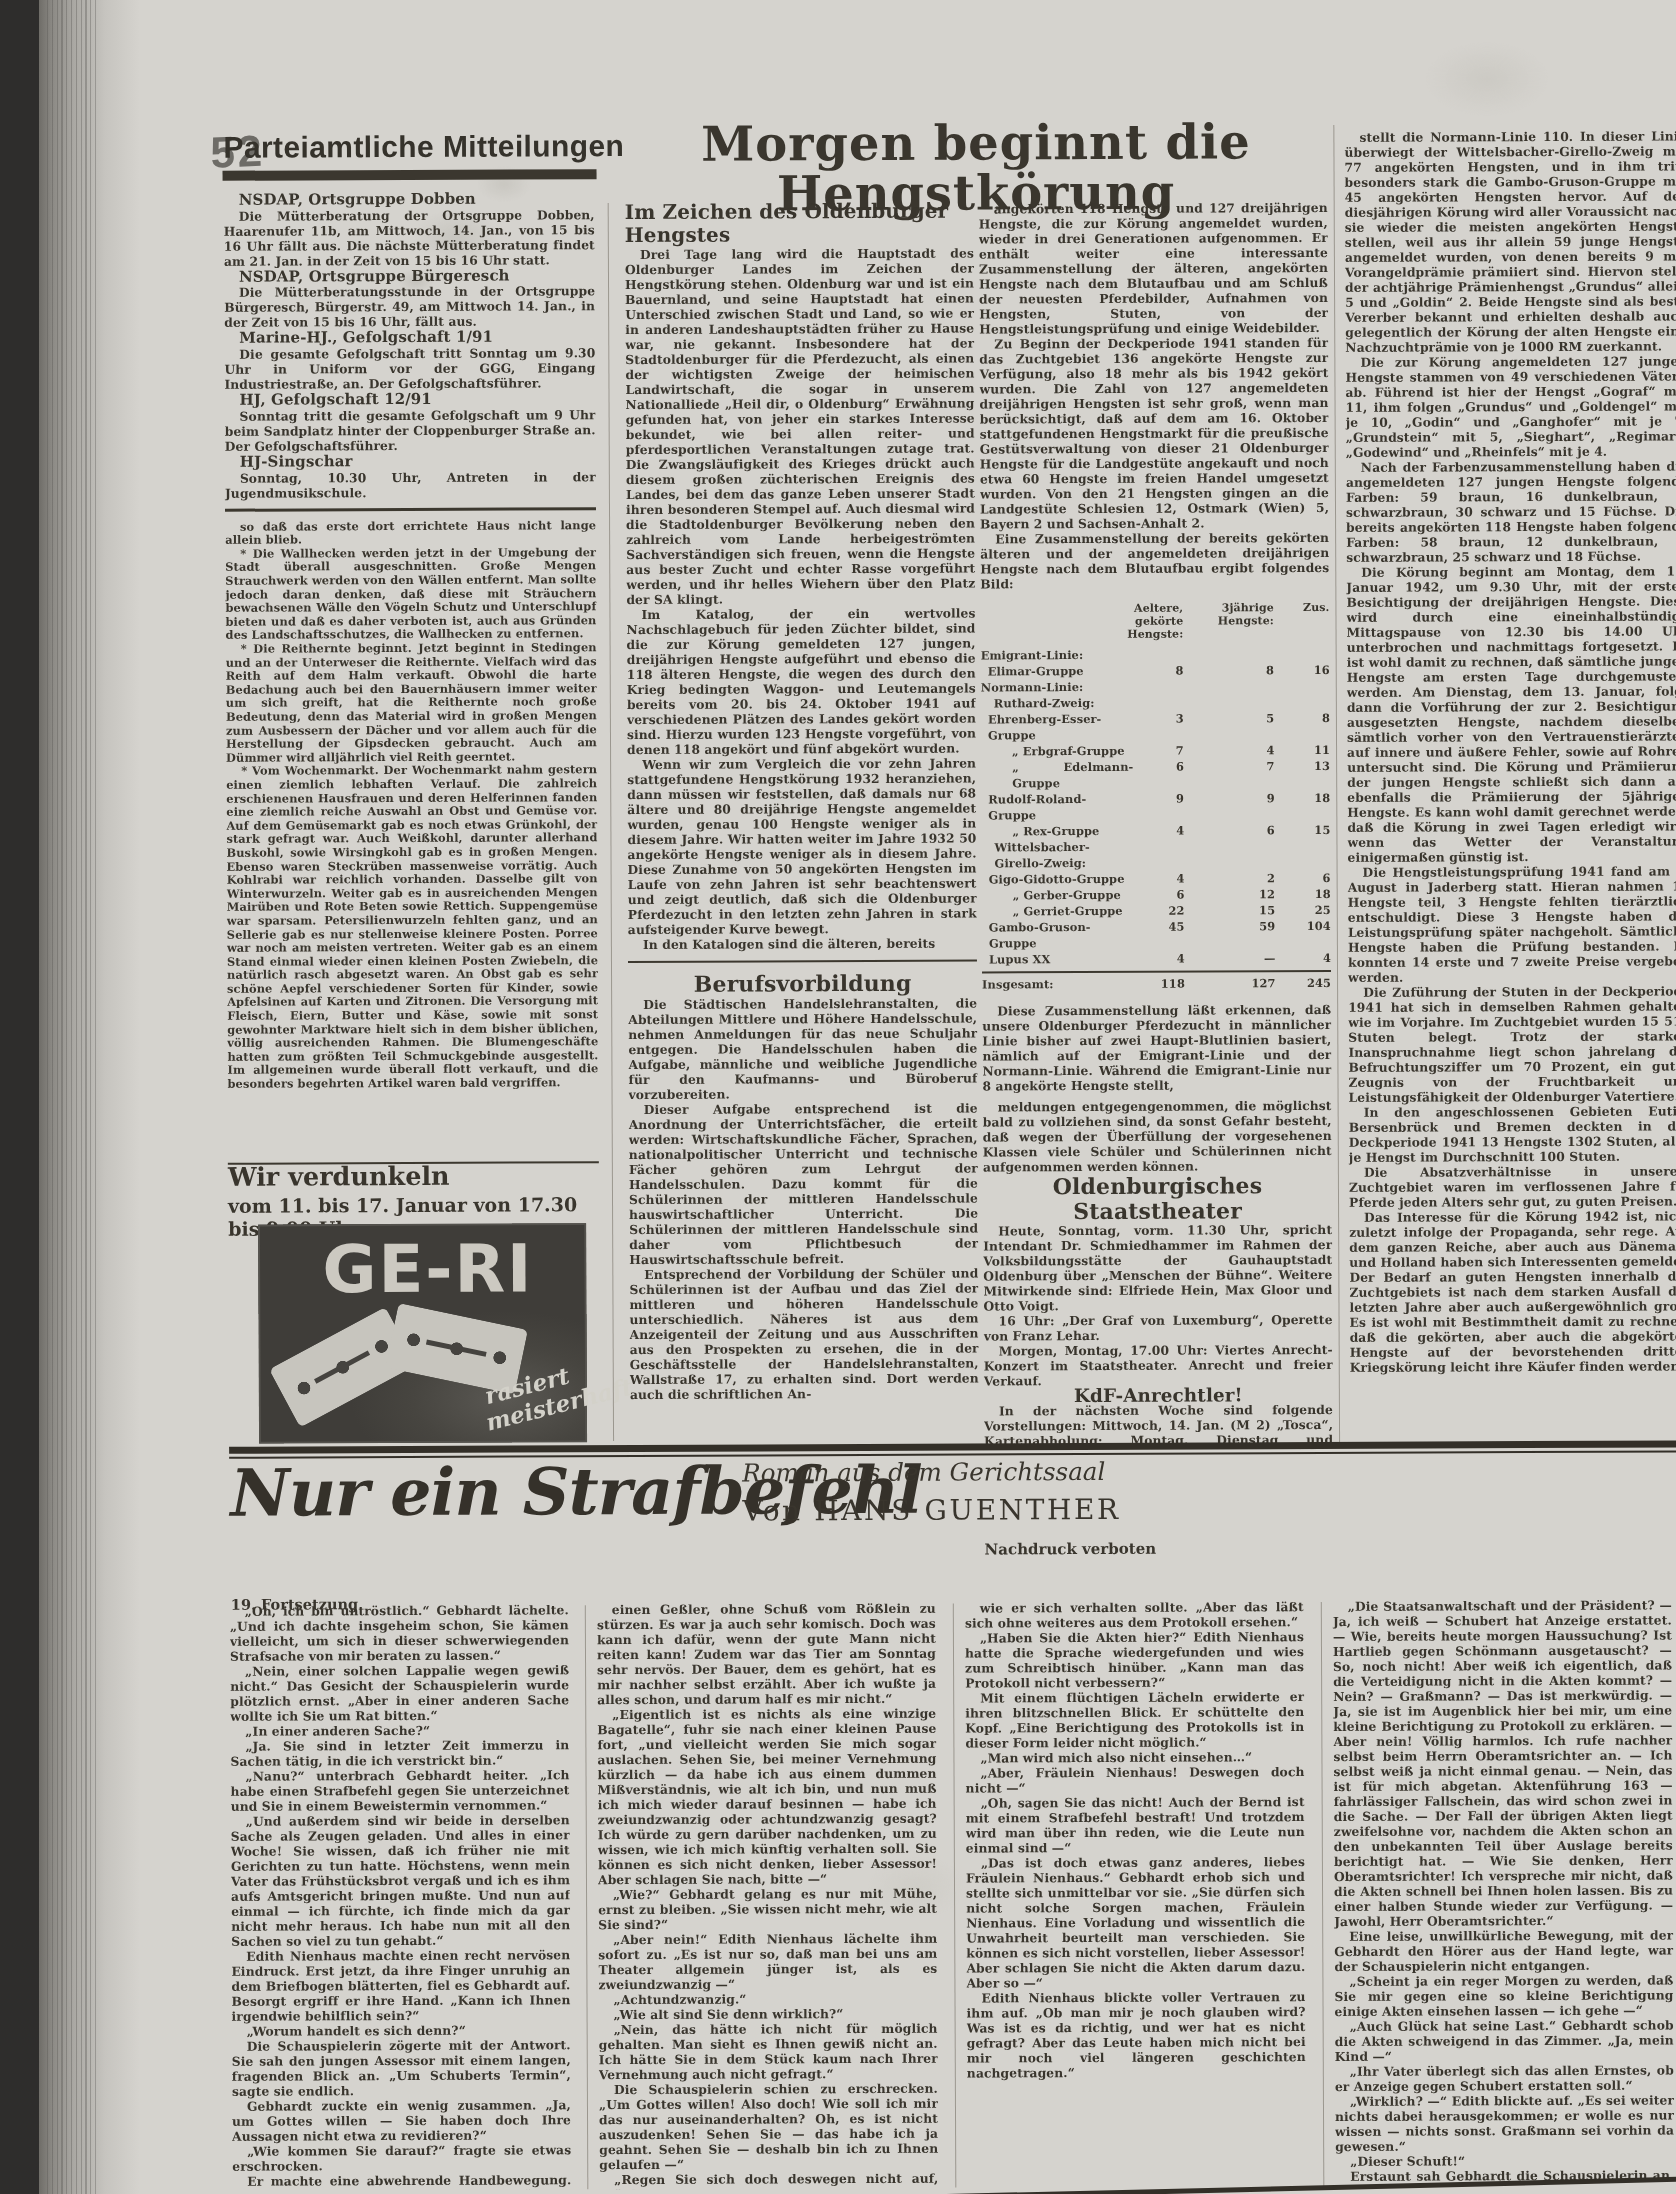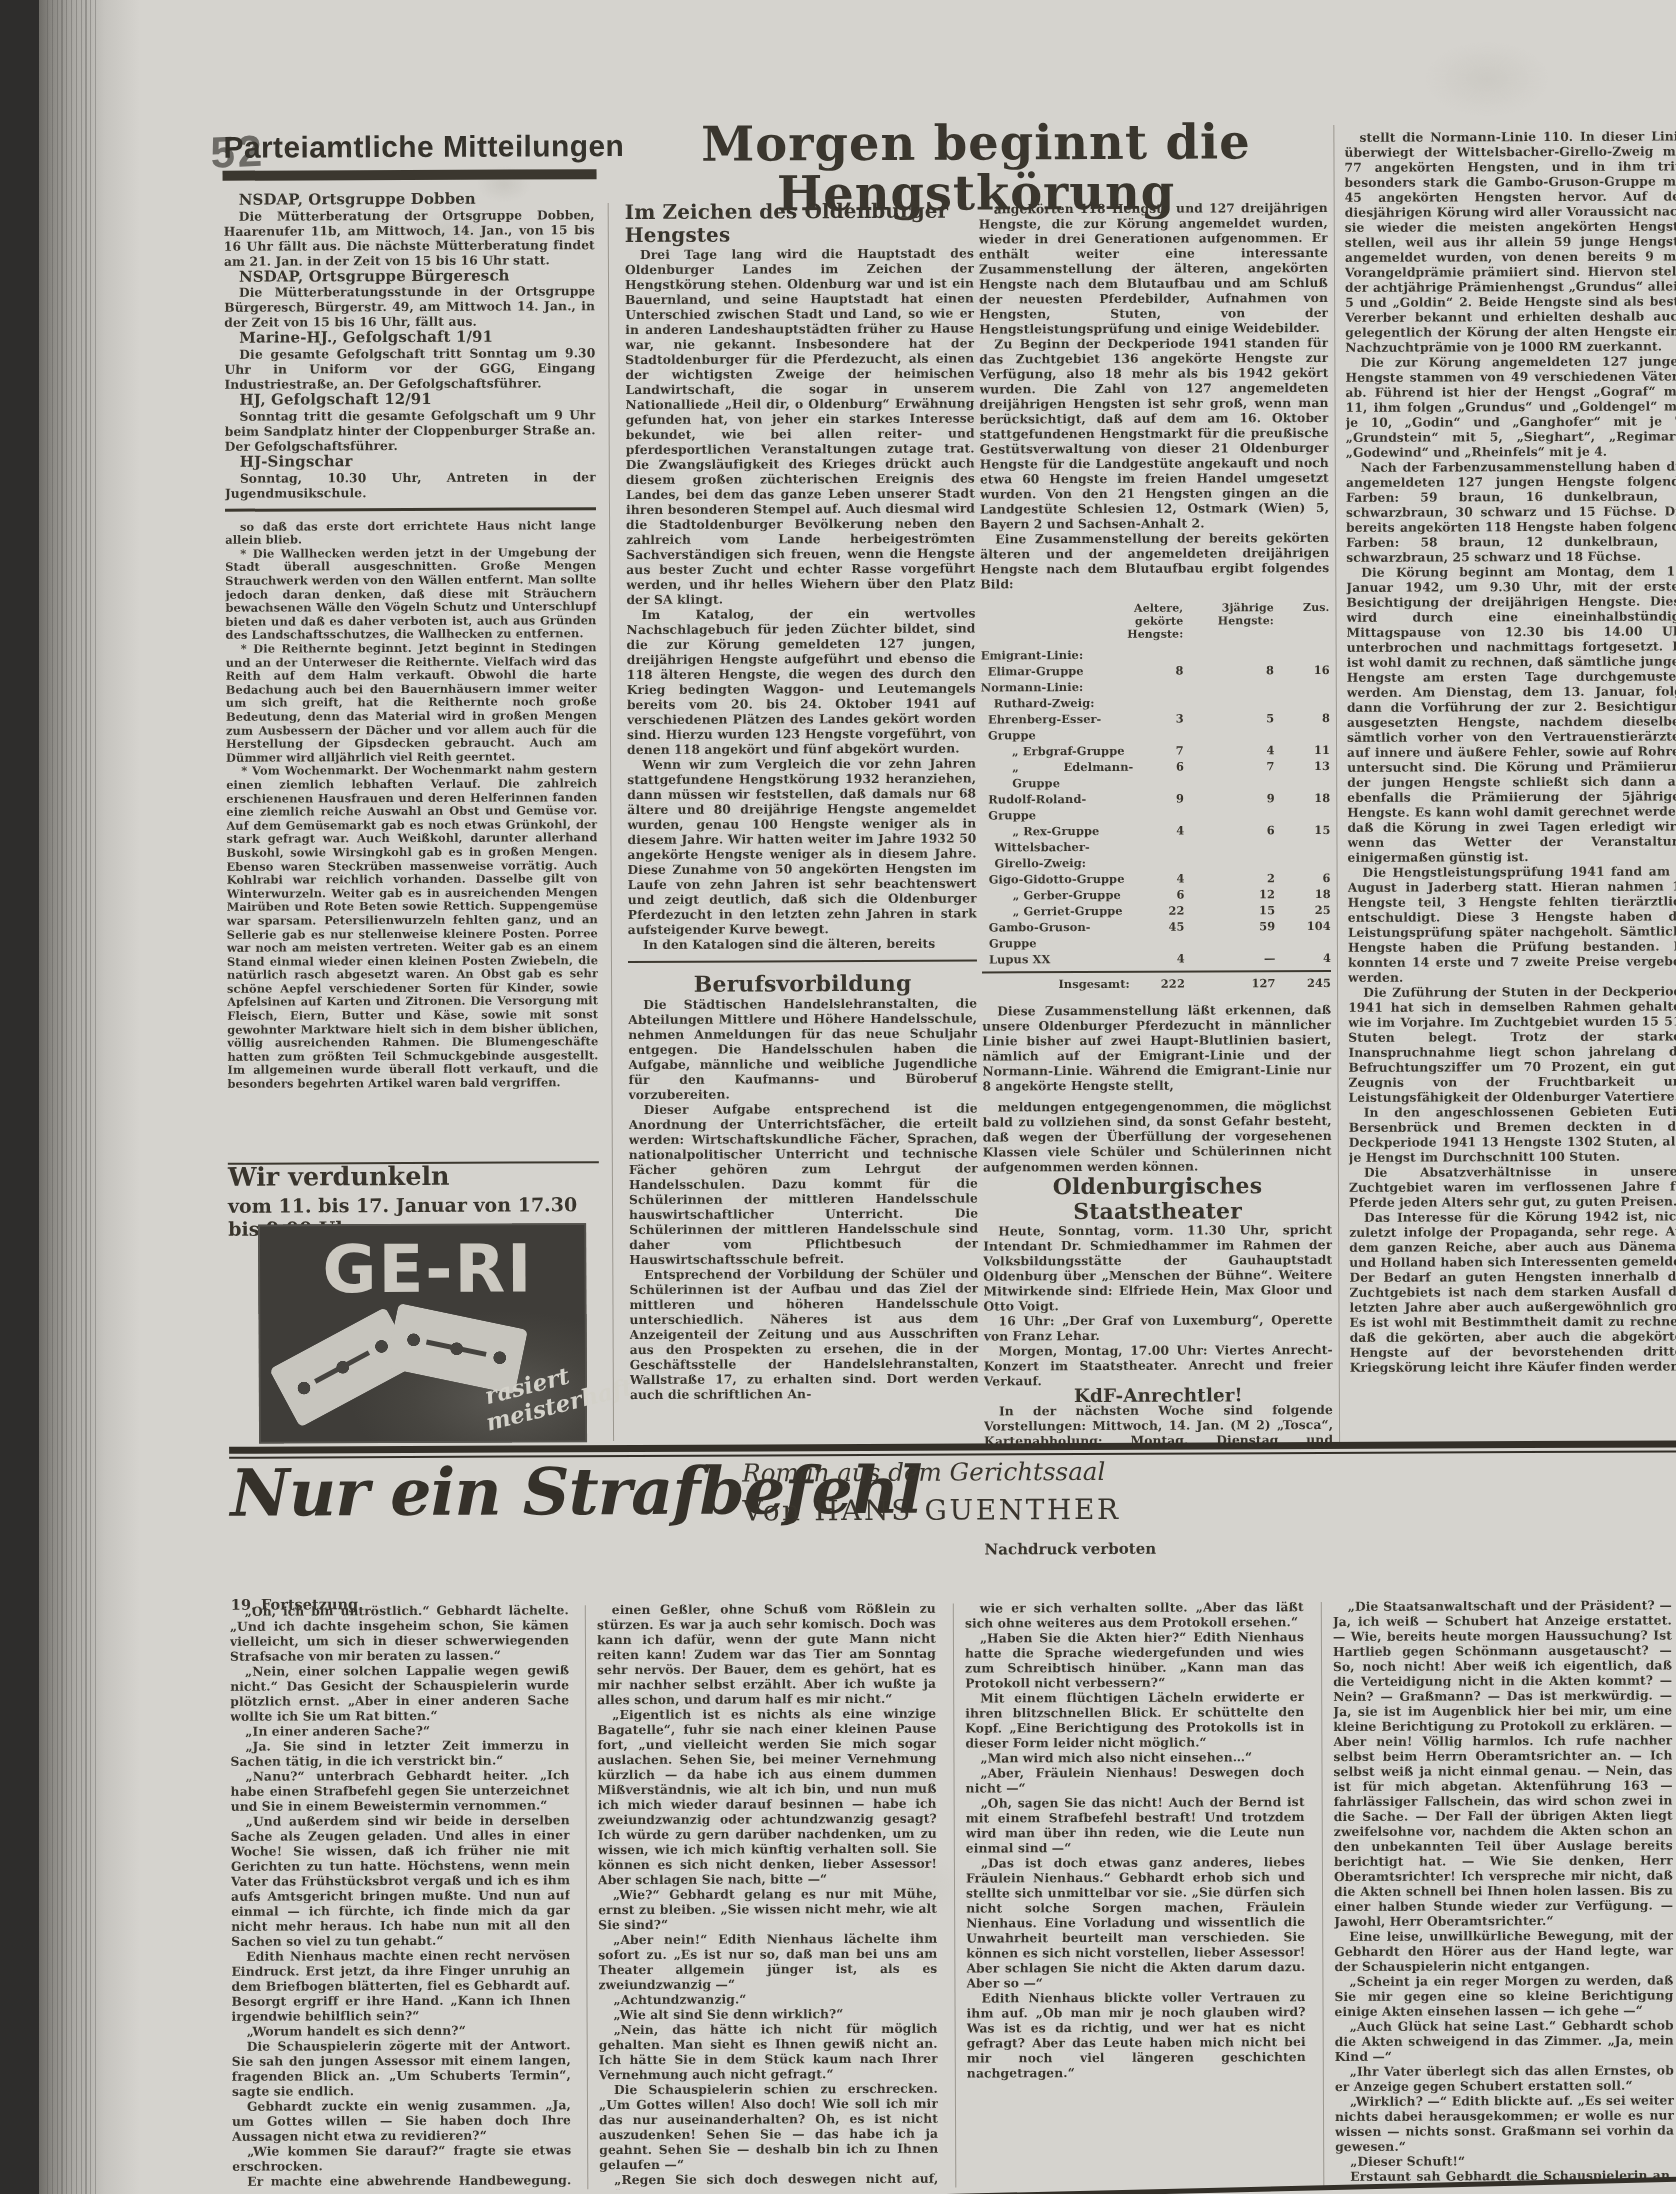--- a/index.html
+++ b/index.html
@@ -38,21 +38,21 @@
   .htable{margin:10.5px 0;font:bold 11.4px/16px "DejaVu Serif",serif;}
   .thead{display:grid;grid-template-columns:1fr 75px 88px 53px;column-gap:2.6px;text-align:right;font-size:11px;line-height:13px;margin-bottom:6.1px;}
   .thead span{white-space:pre-line;}
   .trow{display:grid;grid-template-columns:1fr 48px 88px 53px;column-gap:2.6px;}
   .trow .num{text-align:right;}
   .t-group{font-weight:bold;}
   .t-sub{padding-left:13px;font-weight:bold;}
   .t-row{padding-left:7px;}
   .t-row2{padding-left:31px;}
   .t-total{margin-top:4.4px;padding-top:3.5px;border-top:2.2px double #3c382f;}
-  .t-total .lbl{text-align:right;padding-right:4.4px;}
+  .t-total .lbl{padding-right:4.4px;}
   
   .verd-head{font:bold 25.5px/1 "DejaVu Serif",serif;margin:0;}
   .verd-line{font:bold 19px/1.2 "DejaVu Serif",serif;margin:4.4px 0 0;}
   .geri{position:absolute;left:219px;top:1222px;width:328px;height:219px;background:
     radial-gradient(154px 88px at 75% 80%,#5a5853 0,#474540 60%,#3f3d39 100%);box-shadow:0 0 0 1.8px #54524d inset;}
   .geri-brand{position:absolute;left:64px;top:13px;font:bold 66px/1 "DejaVu Sans",sans-serif;letter-spacing:1.8px;color:#ccc9c1;}
   .blade{position:absolute;width:132px;height:66px;background:#c7c5be;border-radius:6.1px;
     background-image:radial-gradient(9.7px 9.7px at 22px 33px,#45433f 0 6.1px,transparent 6.6px),
       radial-gradient(9.7px 9.7px at 66px 33px,#45433f 0 6.1px,transparent 6.6px),
       radial-gradient(9.7px 9.7px at 110px 33px,#45433f 0 6.1px,transparent 6.6px),
@@ -244,21 +244,21 @@
             <span class="num">104</span>
           </div>
           <div class="trow t-row">
             <span class="lbl">Lupus XX</span>
             <span class="num">4</span>
             <span class="num">—</span>
             <span class="num">4</span>
           </div>
           <div class="trow t-total">
             <span class="lbl">Insgesamt:</span>
-            <span class="num">222</span>
+            <span class="num">118</span>
             <span class="num">127</span>
             <span class="num">245</span>
           </div>
         </div>
       <div>
           <p>Diese Zusammenstellung läßt erkennen, daß unsere Oldenburger Pferdezucht in männlicher Linie bisher auf zwei Haupt-Blutlinien basiert, nämlich auf der Emigrant-Linie und der Normann-Linie. Während die Emigrant-Linie nur 8 angekörte Hengste stellt,</p>
         </div>
       <p style="margin-top:6.1px;">meldungen entgegengenommen, die möglichst bald zu vollziehen sind, da sonst Gefahr besteht, daß wegen der Überfüllung der vorgesehenen Klassen viele Schüler und Schülerinnen nicht aufgenommen werden können.</p>
       <p class="sec-head">Oldenburgisches Staatstheater</p>
       <div>

